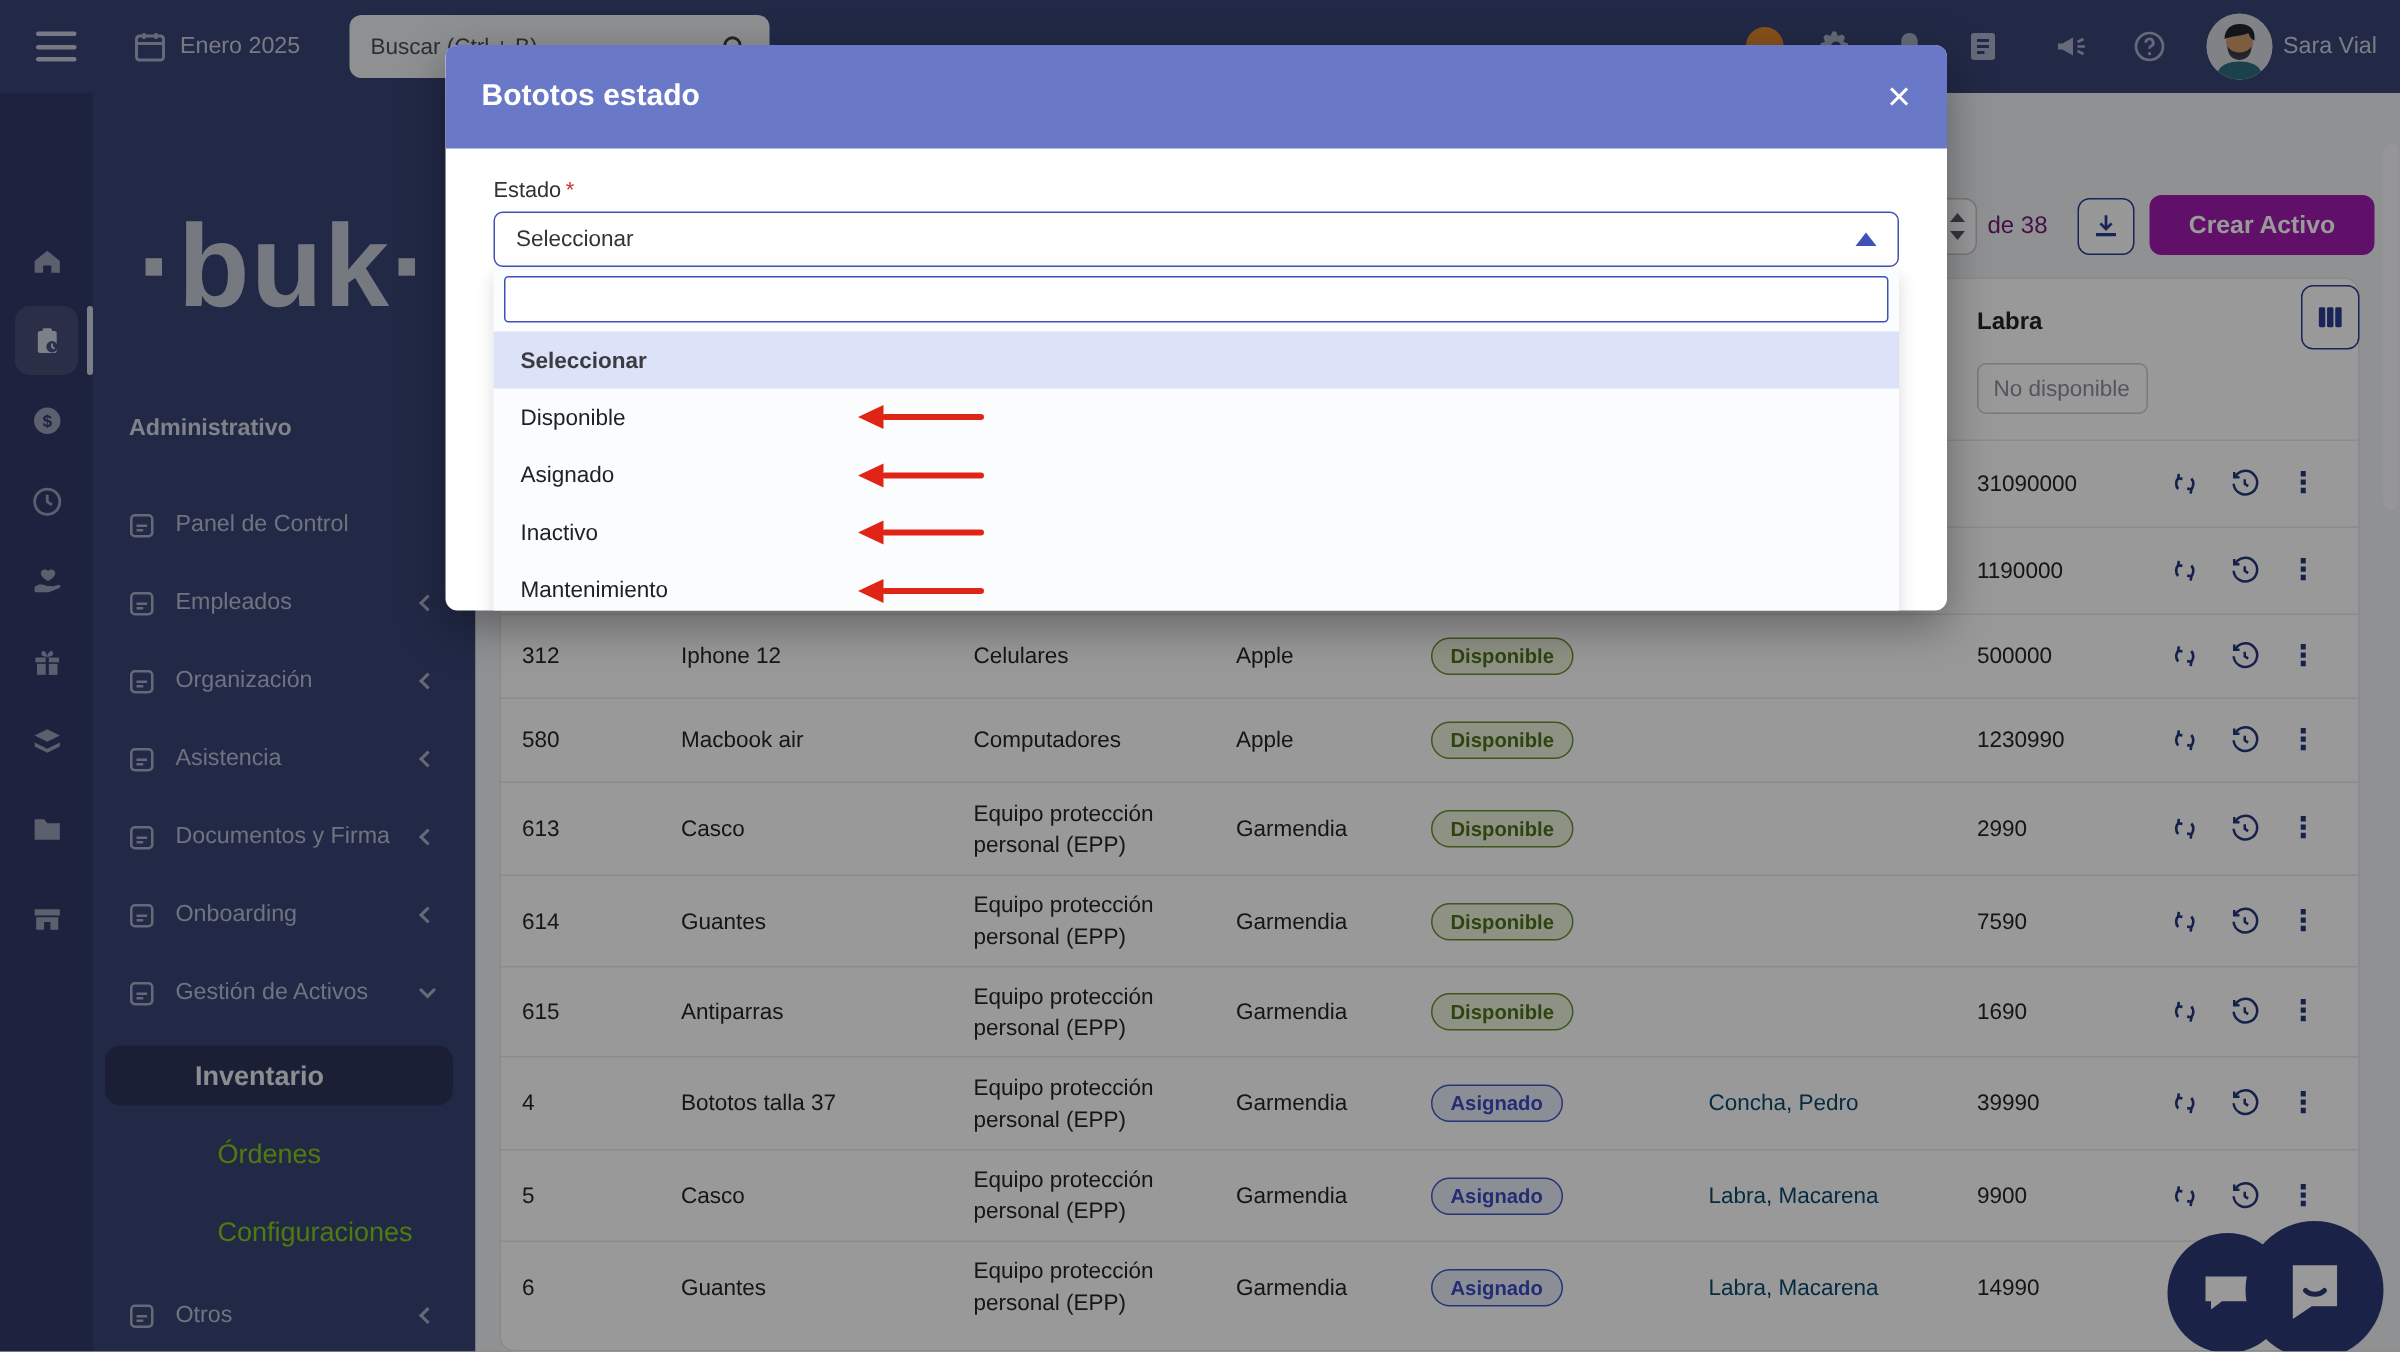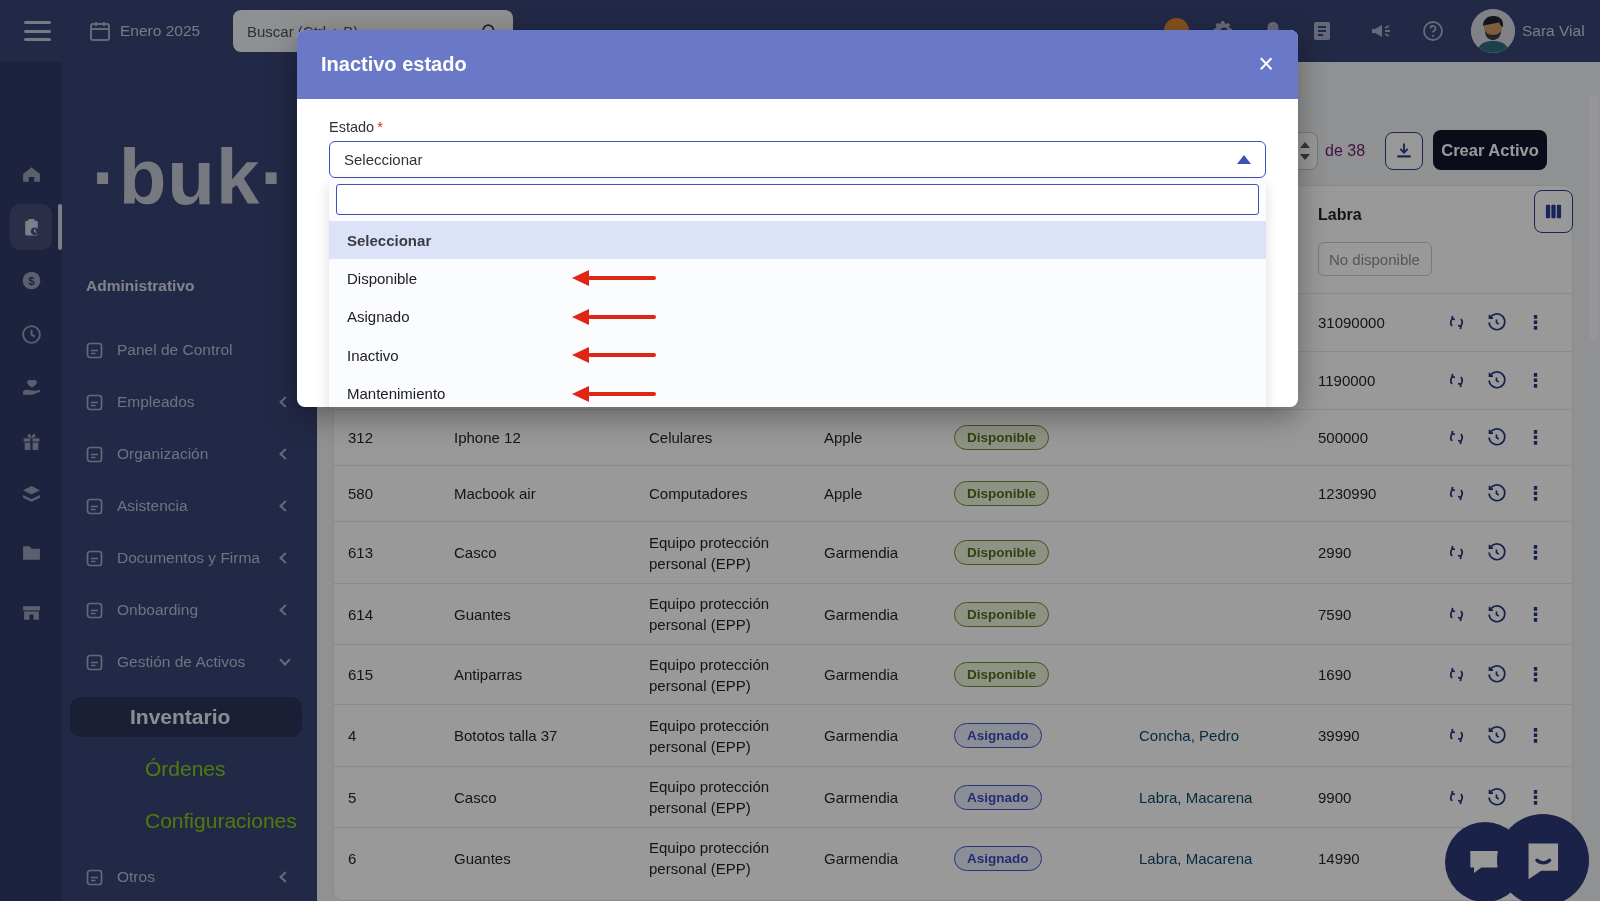--- a/index.html
+++ b/index.html
@@ -33,34 +33,34 @@
   .section-label{position:absolute;left:24px;top:215px;font-size:15.5px;font-weight:bold;color:#d8dbe6;}
   .menu{position:absolute;left:0;top:262px;width:255px;}
   .mi{position:absolute;left:0;width:255px;height:40px;display:flex;align-items:center;color:#b9bfd4;cursor:pointer;}
   .mi .ic{width:17px;height:17px;margin-left:24px;flex:none;color:#a9afc6;}
   .mi .ic svg{width:17px;height:17px;}
   .mi .lbl{margin-left:14px;font-size:15.5px;flex:1;white-space:nowrap;}
   .chev{width:8px;height:8px;border-right:2px solid #aab0c6;border-bottom:2px solid #aab0c6;margin-right:28px;flex:none;}
   .chev.left{transform:rotate(135deg);}
   .chev.down{transform:rotate(45deg);margin-top:-4px;}
   .sub{position:absolute;left:15px;width:255px;height:40px;display:flex;align-items:center;color:#84cc16;cursor:pointer;}
-  .sub .lbl{margin-left:68px;font-size:21px;}
+  .sub .lbl{margin-left:68px;font-size:18px;}
   .sub.active{left:8px;width:232px;border-radius:10px;background:rgba(0,0,0,.22);color:#e9ebf3;font-weight:bold;}
   .sub.active .lbl{margin-left:60px;}
 
   
   .content{position:absolute;left:317px;top:62px;width:1283px;height:839px;background:#f1f2f5;z-index:1;}
   .spinbox{position:absolute;left:966px;top:70px;width:35px;height:38px;background:#fff;border:1px solid #c6c9d0;border-radius:8px;}
   .spinbox .car{position:absolute;right:7px;width:0;height:0;border-left:5px solid transparent;border-right:5px solid transparent;}
   .spinbox .up{top:9px;border-bottom:6px solid #555a66;}
   .spinbox .dn{bottom:9px;border-top:6px solid #555a66;}
   .of-total{position:absolute;left:1008px;top:80px;font-size:16px;color:#701a75;}
   .dl-btn{position:absolute;left:1068px;top:70px;width:38px;height:38px;border:1.5px solid #2b3f92;border-radius:8px;background:#fdfdfe;color:#2b3f92;display:flex;align-items:center;justify-content:center;cursor:pointer;}
   .dl-btn svg{width:20px;height:20px;}
-  .create-btn{position:absolute;left:1116px;top:68px;width:114px;height:40px;border:none;border-radius:8px;background:#0f172a;color:#fff;font-size:16.5px;font-weight:bold;cursor:pointer;}
+  .create-btn{position:absolute;left:1116px;top:68px;width:150px;height:40px;border:none;border-radius:8px;background:#a21caf;color:#fff;font-size:16.5px;font-weight:bold;cursor:pointer;}
   .card{position:absolute;left:16px;top:123px;width:1240px;height:716px;background:#fff;border:1px solid #e5e7ec;border-radius:10px;}
   .col-head{position:absolute;left:984px;top:20px;font-size:16px;font-weight:bold;color:#23232a;}
   .grid-btn{position:absolute;left:1200px;top:4px;width:39px;height:43px;border:1.5px solid #2b3f92;border-radius:8px;background:#fff;display:flex;align-items:center;justify-content:center;cursor:pointer;}
   .grid-btn svg{width:19px;height:19px;color:#2b3f92;}
   .filter-box{position:absolute;left:984px;top:56px;width:114px;height:34px;border:1px solid #c9ccd3;border-radius:6px;padding:0 10px;display:flex;align-items:center;font-size:15px;color:#8a8f99;overflow:hidden;white-space:nowrap;background:#fff;}
   .tbody{position:absolute;left:0;top:107px;width:1238px;}
   .trow{display:flex;align-items:center;border-top:1px solid #e7e8ec;font-size:15px;color:#26262b;}
   .trow .c-id{width:120px;padding-left:14px;flex:none;}
   .trow .c-prod{width:195px;flex:none;}
   .trow .c-cat{width:175px;flex:none;padding-right:14px;line-height:1.4;}
@@ -566,21 +566,21 @@
     <svg viewBox="0 0 24 24" fill="#fff">
         <path d="M5 4h14v13h-8l-6 4z"></path>
         <path d="M9 12c1.6 1.6 4.4 1.6 6 0" stroke="#2c3a77" stroke-width="1.6" fill="none" stroke-linecap="round"></path>
       </svg>
   </div>
 
   <div class="overlay"></div>
 
   <div class="modal">
     <div class="modal-head">
-      <div class="modal-title">Inactivo estado</div>
+      <div class="modal-title">Bototos estado</div>
       <div class="modal-close">×</div>
     </div>
     <div class="field-label">
       <span>Estado</span><span class="req">*</span>
     </div>
     <div class="select">
       <span class="val">Seleccionar</span>
       <span class="tri"></span>
     </div>
     <div class="dd-panel">

